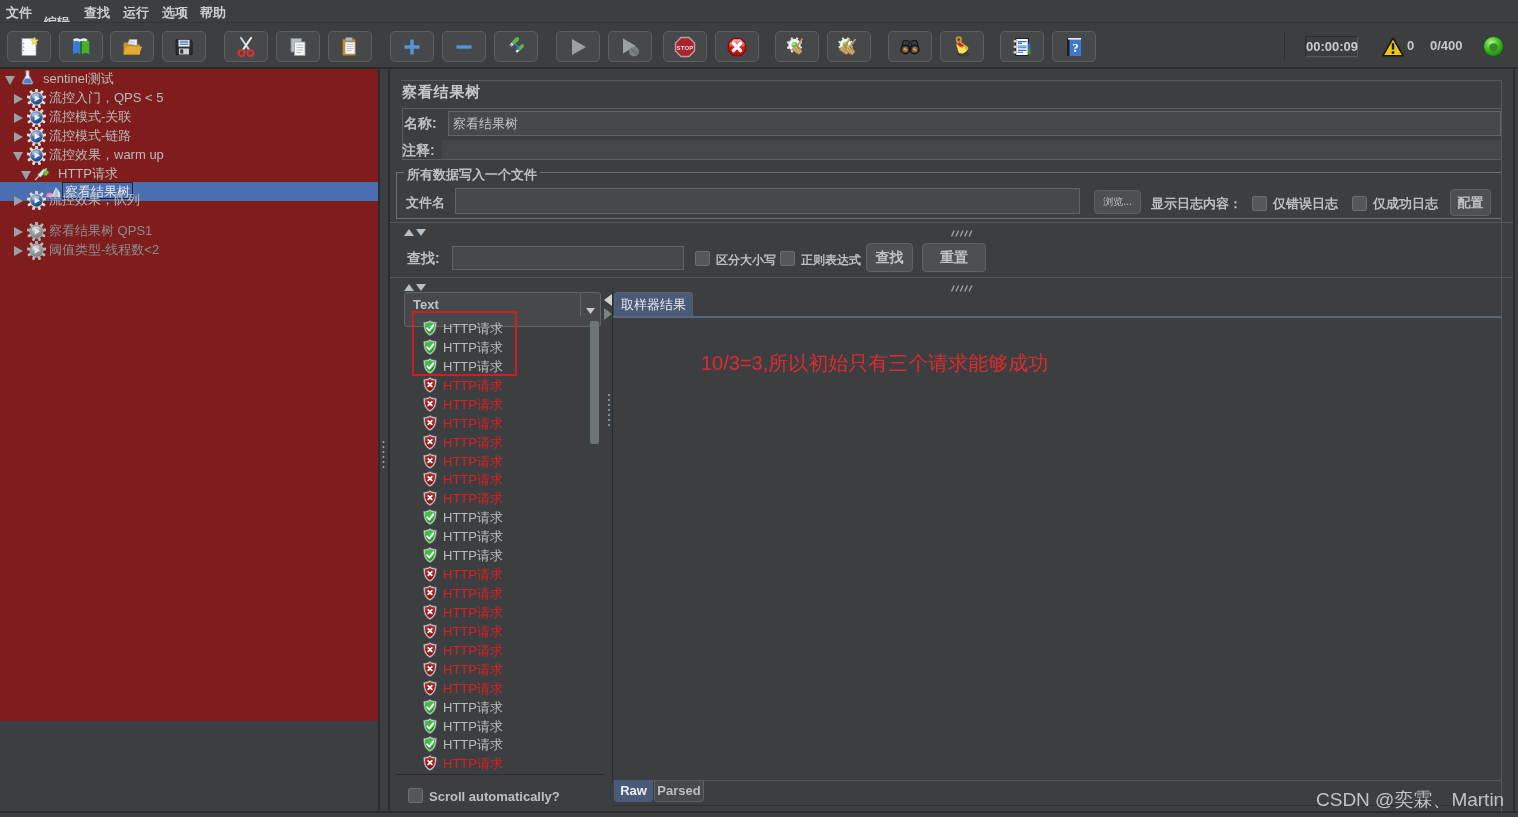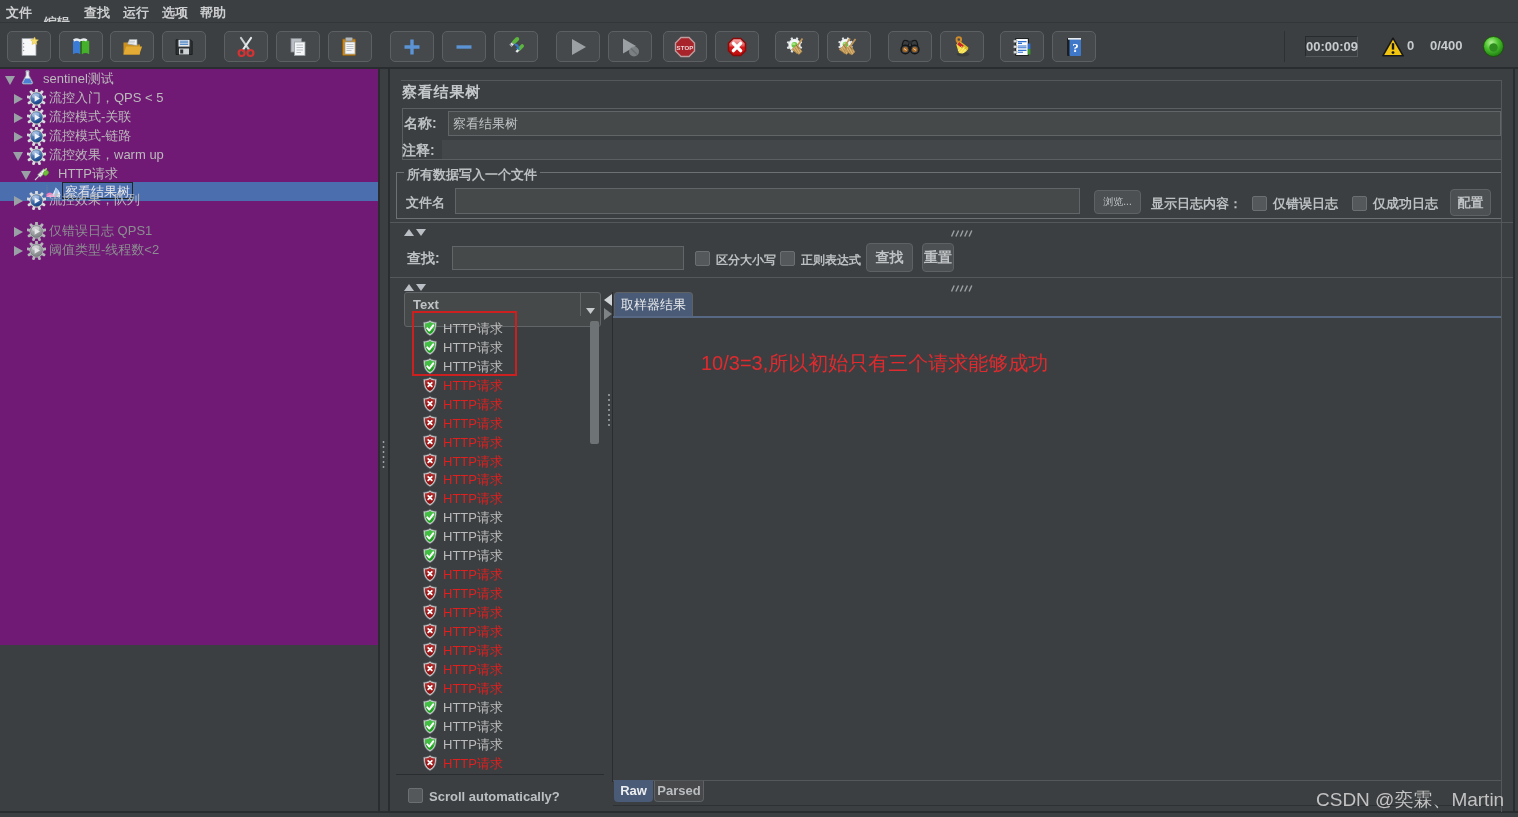--- a/index.html
+++ b/index.html
@@ -249,21 +249,21 @@
             <stop offset="45%" stop-color="#4fc531"></stop>
             <stop offset="100%" stop-color="#1e7d12"></stop>
           </radialGradient>
         </defs>
         <circle cx="10.5" cy="10.5" r="10" fill="url(#og)" stroke="#145200" stroke-width="0.8"></circle>
         <circle cx="10.5" cy="11.5" r="4.2" fill="#2f8c1e"></circle>
       </svg></div>
 </div>
 <div class="abs" style="left:0;top:67px;width:1518px;height:2px;background:#2a2d2f;"></div>
 
-<div class="abs" style="left:0;top:69px;width:378px;height:576px;background:#701a75;overflow:hidden;">
+<div class="abs" style="left:0;top:69px;width:378px;height:652px;background:#7f1d1d;overflow:hidden;">
 <div class="trow " style="top:-1px;">
       <span style="position:absolute;left:5px;top:5px;"><svg width="10" height="9" viewBox="0 0 10 9">
           <polygon points="0,0 10,0 5.0,9" fill="#9aa1a6"></polygon>
         </svg></span>
       <span style="position:absolute;left:21px;top:2px;"><svg width="13" height="15" viewBox="0 0 13 15">
           <path d="M5 1 h3 v4.2 l3.6 7 a1.3 1.3 0 0 1 -1.2 1.9 h-7.8 a1.3 1.3 0 0 1 -1.2 -1.9 l3.6 -7 Z" fill="#e9eef2" stroke="#8a9298" stroke-width="0.8"></path>
           <path d="M4.1 8.5 h4.8 l2 3.9 a0.8 0.8 0 0 1 -0.7 1.1 h-7.4 a0.8 0.8 0 0 1 -0.7 -1.1 Z" fill="#4a7fd4"></path>
           <rect x="4.6" y="0.4" width="3.8" height="1.4" rx="0.5" fill="#b9c2c8"></rect>
         </svg></span>
       <span style="position:absolute;left:43px;top:2px;">sentinel测试</span>
@@ -445,21 +445,21 @@
           <rect x="8.1" y="-0.5" width="2.8" height="4.4" rx="1.1" fill="#b3b6b8" transform="rotate(160 9.5 9.5)"></rect>
           <rect x="8.1" y="-0.5" width="2.8" height="4.4" rx="1.1" fill="#b3b6b8" transform="rotate(200 9.5 9.5)"></rect>
           <rect x="8.1" y="-0.5" width="2.8" height="4.4" rx="1.1" fill="#b3b6b8" transform="rotate(240 9.5 9.5)"></rect>
           <rect x="8.1" y="-0.5" width="2.8" height="4.4" rx="1.1" fill="#b3b6b8" transform="rotate(280 9.5 9.5)"></rect>
           <rect x="8.1" y="-0.5" width="2.8" height="4.4" rx="1.1" fill="#b3b6b8" transform="rotate(320 9.5 9.5)"></rect>
           <circle cx="9.5" cy="9.5" r="7" fill="#b3b6b8"></circle>
           <circle cx="9.5" cy="9.5" r="5.9" fill="url(#gbd)" stroke="#5a6266" stroke-width="0.5"></circle>
           <ellipse cx="8.6" cy="7" rx="3.6" ry="2.4" fill="#ffffff" opacity="0.35"></ellipse>
           <polygon points="7.6,6.3 13,9.5 7.6,12.7" fill="#e4e6e8"></polygon>
         </svg></span>
-      <span style="position:absolute;left:49px;top:2px;">仅错误日志 QPS1</span>
+      <span style="position:absolute;left:49px;top:2px;">察看结果树 QPS1</span>
     </div>
     <div class="trow dis" style="top:170px;">
       <span style="position:absolute;left:14px;top:5px;"><svg width="9" height="10" viewBox="0 0 9 10">
           <polygon points="0,0 9,5.0 0,10" fill="#9aa1a6"></polygon>
         </svg></span>
       <span style="position:absolute;left:27px;top:2px;"><svg width="19" height="19" viewBox="0 0 19 19">
           <defs>
             <linearGradient id="gbd" x1="0" y1="0" x2="0.35" y2="1">
               <stop offset="0" stop-color="#c6c9cb"></stop>
               <stop offset="1" stop-color="#85888a"></stop>
@@ -529,21 +529,21 @@
       <path d="M20.8 0.5 L18.1 6.5" stroke="#9aa0a3" stroke-width="1.4"></path>
     </svg></div>
 
 <div class="abs lbl" style="left:407px;top:250px;font-size:14px;">查找:</div>
 <div class="field" style="left:452px;top:246px;width:232px;height:24px;"></div>
 <div class="cb" style="left:695px;top:251px;"></div>
 <div class="abs lbl" style="left:716px;top:252px;font-size:12px;">区分大小写</div>
 <div class="cb" style="left:780px;top:251px;"></div>
 <div class="abs lbl" style="left:801px;top:252px;font-size:12px;">正则表达式</div>
 <div class="btn" style="left:866px;top:243px;width:47px;height:29px;font-size:14px;">查找</div>
-<div class="btn" style="left:922px;top:243px;width:32px;height:29px;font-size:14px;">重置</div>
+<div class="btn" style="left:922px;top:243px;width:64px;height:29px;font-size:14px;">重置</div>
 
 <div class="abs" style="left:390px;top:277px;width:1123px;height:1px;background:#55585a;"></div>
 <div class="abs" style="left:404px;top:279px;"><svg width="10" height="7" viewBox="0 0 10 7">
       <polygon points="5.0,0 10,7 0,7" fill="#b9bfc4"></polygon>
     </svg></div>
 <div class="abs" style="left:416px;top:279px;"><svg width="10" height="7" viewBox="0 0 10 7">
       <polygon points="0,0 10,0 5.0,7" fill="#b9bfc4"></polygon>
     </svg></div>
 <div class="abs" style="left:951px;top:280px;"><svg width="22" height="7" viewBox="0 0 22 7">
       <path d="M3.2 0.5 L0.5 6.5" stroke="#9aa0a3" stroke-width="1.4"></path>

